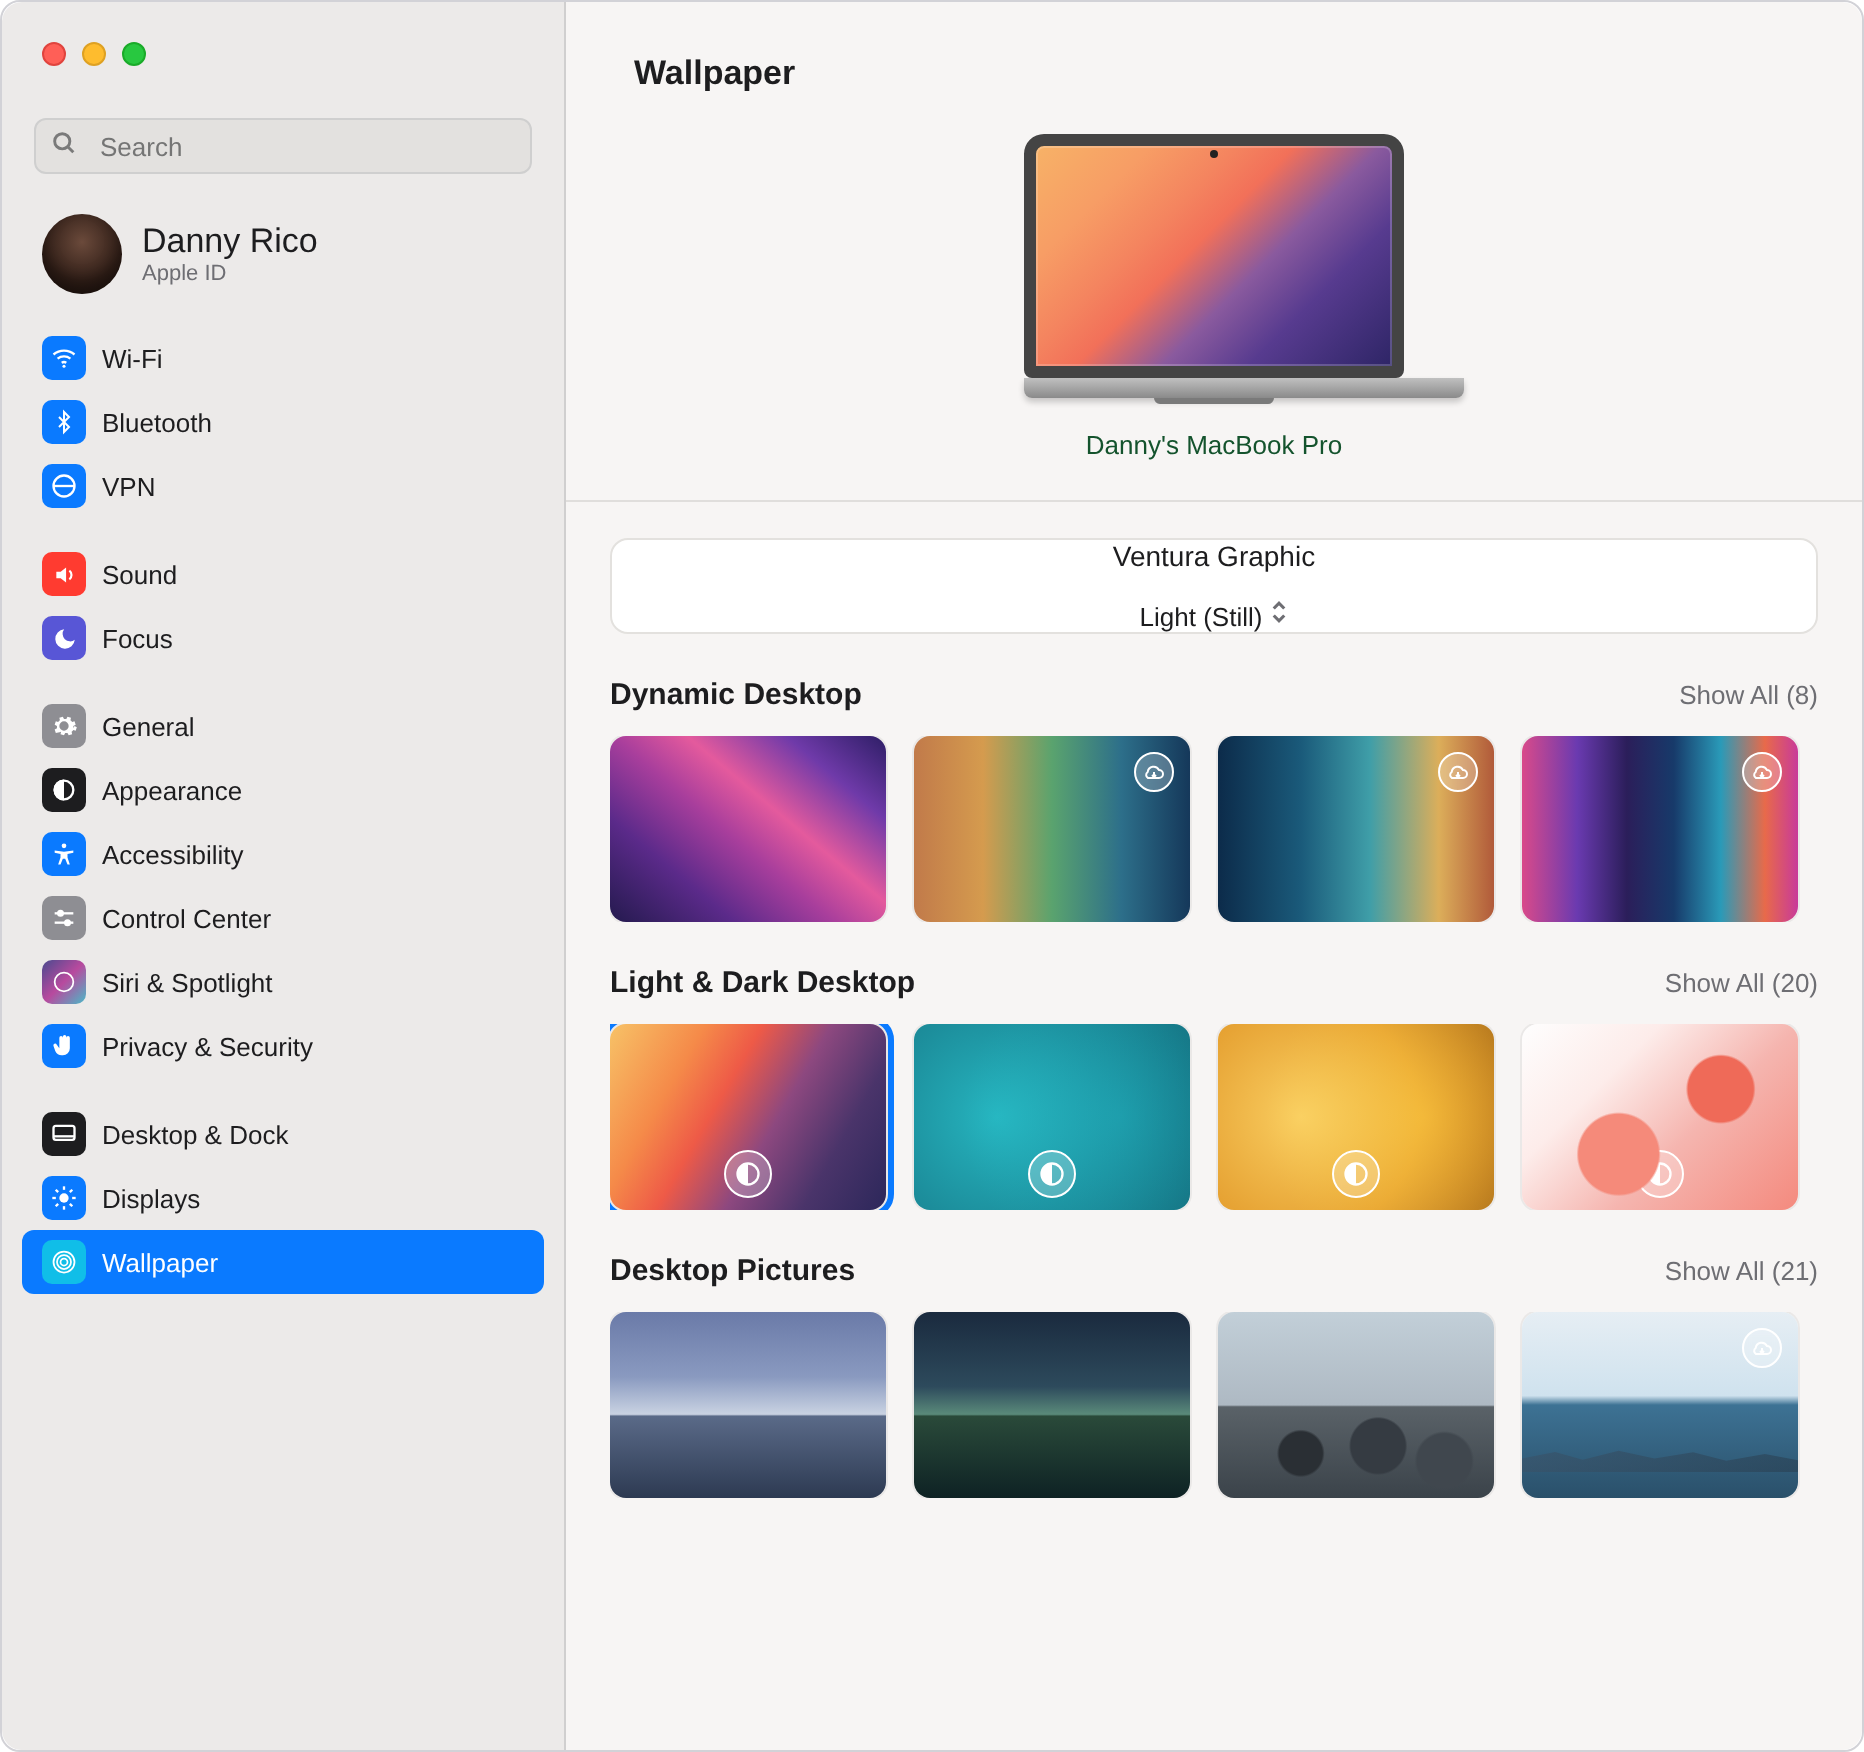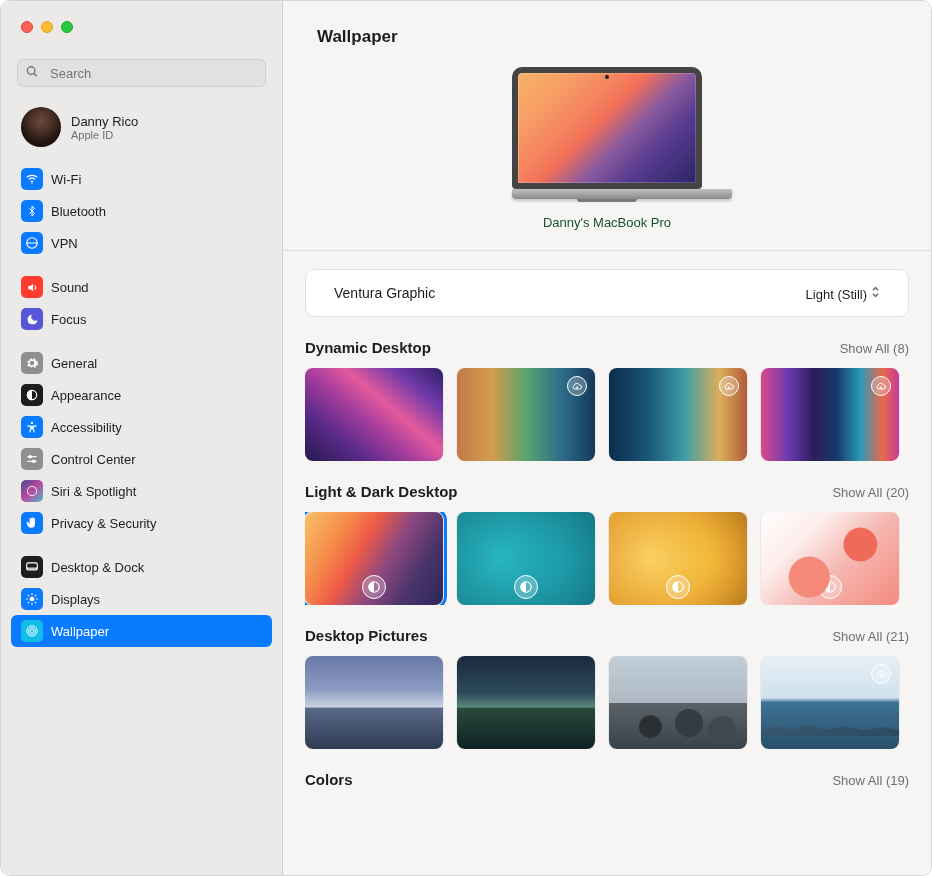--- a/index.html
+++ b/index.html
@@ -67,21 +67,21 @@
   align-items: center;
   gap: 10px;
   padding: 8px 20px 14px;
 }
 .avatar {
   width: 40px; height: 40px;
   border-radius: 50%;
   background: radial-gradient(circle at 50% 35%, #6b4a3b 0%, #301e17 60%, #1a100c 100%);
   box-shadow: inset 0 -6px 8px rgba(0,0,0,0.3);
 }
-.user-name { font-size: 13px; font-weight: 500; }
+.user-name { font-size: 17px; font-weight: 500; }
 .user-sub  { font-size: 11px; color: #6e6e73; }
 .group { padding: 2px 10px 10px; }
 .item {
   display: flex;
   align-items: center;
   gap: 8px;
   padding: 5px 10px;
   border-radius: 6px;
   font-size: 13px;
   cursor: default;
@@ -140,20 +140,21 @@
 .selector-row {
   margin: 18px 22px;
   background: #fff;
   border: 1px solid #e3e1de;
   border-radius: 9px;
   height: 48px;
   display: flex;
   align-items: center;
   justify-content: space-between;
   padding: 0 28px;
+  flex-direction: column;
 }
 .selector-label { font-size: 14px; }
 .selector-value {
   font-size: 13px;
   color: #1d1d1f;
   display: flex;
   align-items: flex-end;
   gap: 4px;
 }
 .selector-value .chev { color: #6e6e73; }
@@ -508,20 +509,14 @@
               <svg width="12" height="12" viewBox="0 0 24 24" fill="none" stroke="#fff" stroke-width="2">
                 <path d="M17 18a4 4 0 0 0 0-8 6 6 0 0 0-11.3 2A3.5 3.5 0 0 0 6 18h11z"></path>
                 <path d="M12 12v5m-2-2 2 2 2-2"></path>
               </svg>
             </span>
         </div>
 
       </div>
     </div>
 
-    <div class="section">
-      <div class="section-head">
-        <div class="section-title">Colors</div>
-        <div class="show-all">Show All (19)</div>
-      </div>
-    </div>
   </main>
 </div>
 
 </body></html>

